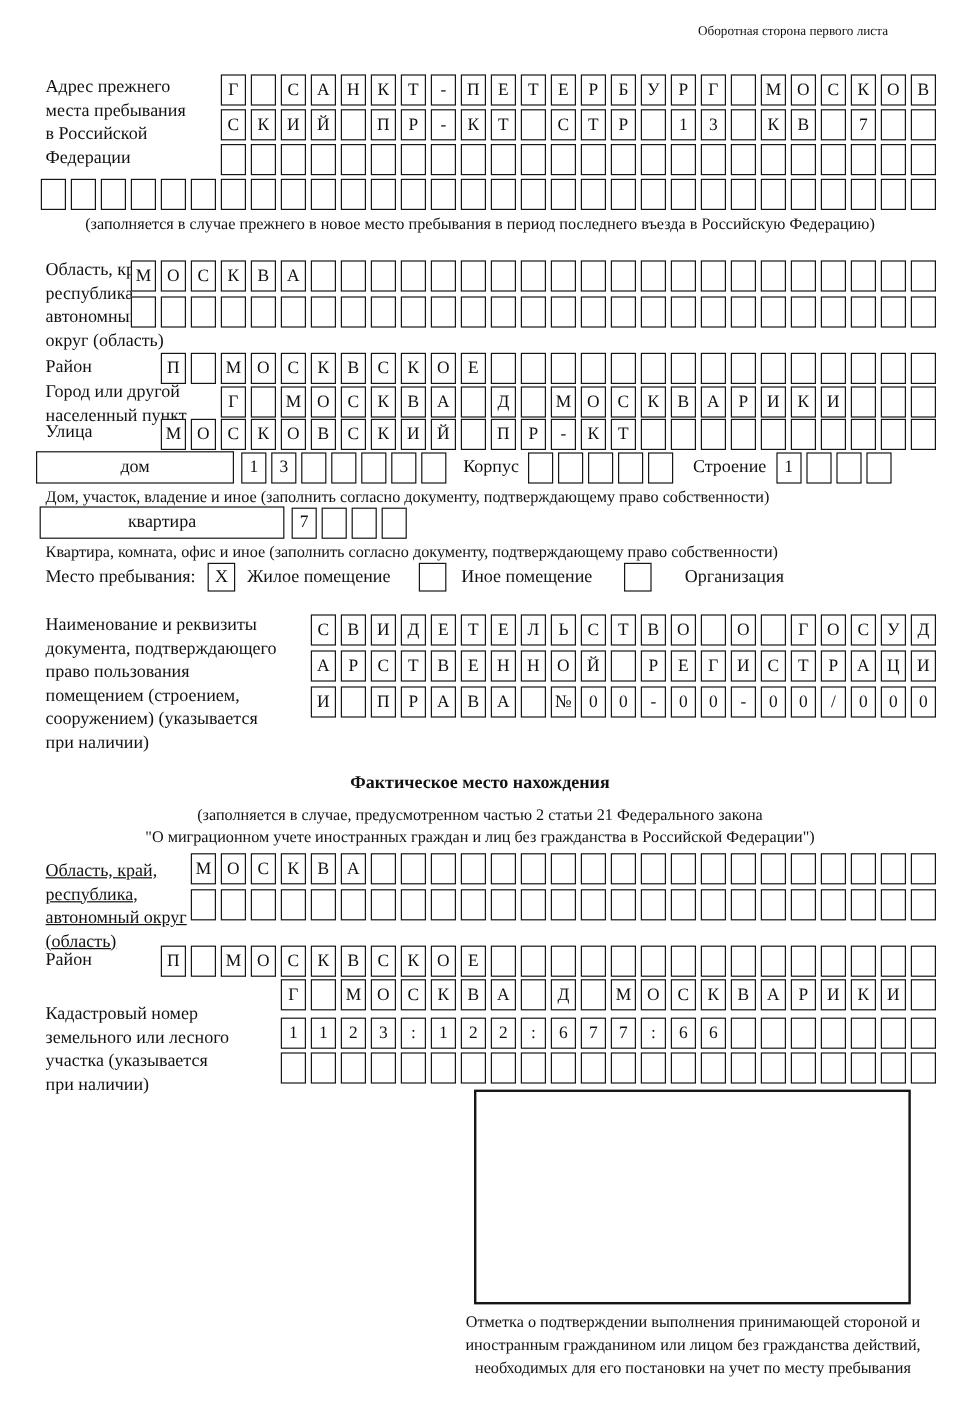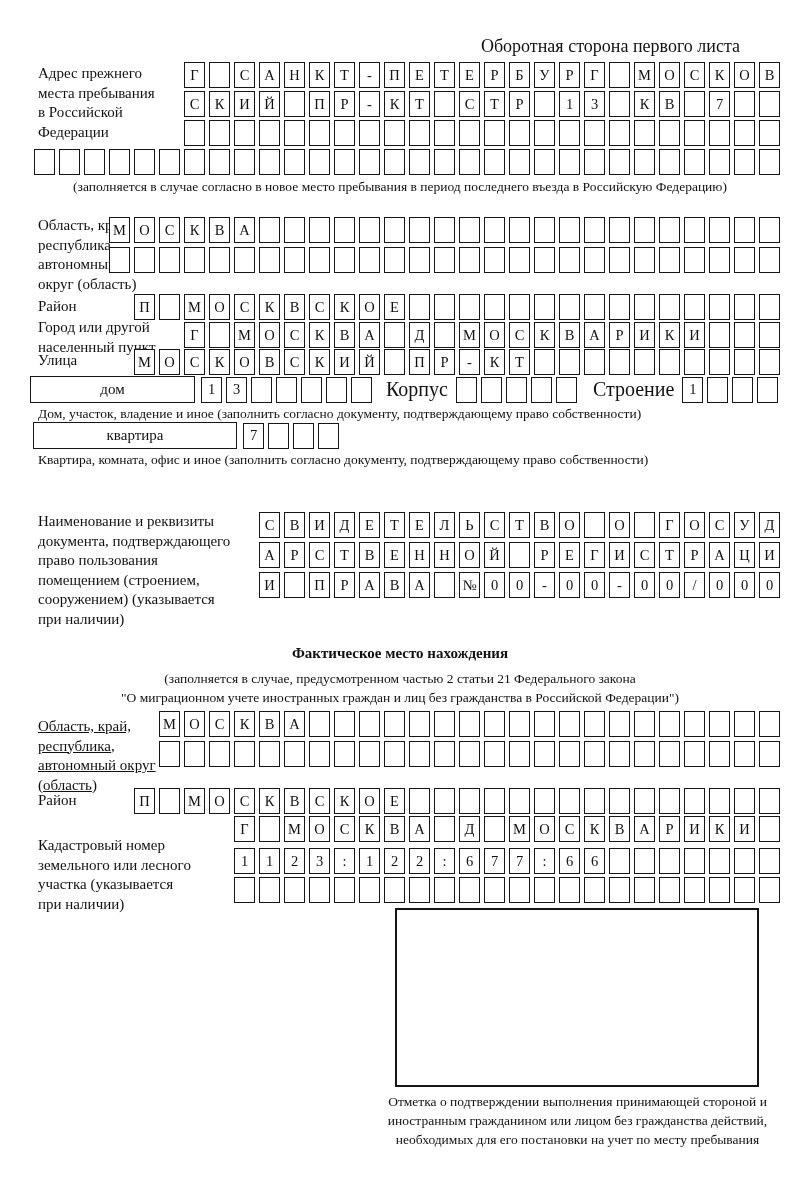--- a/index.html
+++ b/index.html
@@ -1,36 +1,36 @@
 <!DOCTYPE html>
 <html><head>
 <meta charset="utf-8">
 <style>
   html,body{margin:0;padding:0;background:#fff;}
   .page{
     position:relative;width:800px;height:1180px;background:#ffffff;
     font-family:"Liberation Serif","DejaVu Serif",serif;color:#111;overflow:hidden;
   }
   .abs{position:absolute;}
-  .header-note{top:20px;right:60px;font-size:18px;margin-top:16px;}
+  .header-note{top:20px;right:60px;font-size:11px;}
   .side-label{left:38px;width:160px;font-size:15px;line-height:19.5px;white-space:pre-line;}
   .cellrow{display:flex;justify-content:flex-end;right:20px;left:0;}
   .cell{
     box-sizing:border-box;width:21px;height:26px;margin-left:4px;
     border:1.5px solid #161616;display:flex;align-items:center;justify-content:center;
     font-size:14.5px;background:#fff;flex:0 0 auto;
   }
   .caption{font-size:13.5px;line-height:18px;}
   .center{left:0;width:800px;text-align:center;}
   .h-bold{font-weight:bold;font-size:15.5px;}
   .label-box{
     box-sizing:border-box;border:1.5px solid #161616;height:27px;background:#fff;
     display:flex;align-items:center;justify-content:center;font-size:15px;flex:0 0 auto;
   }
-  .inline-label{font-size:20px;white-space:nowrap;align-self:center;}
+  .inline-label{font-size:15px;white-space:nowrap;align-self:center;}
   .comprow{display:flex;align-items:center;}
   .checkbox{
     box-sizing:border-box;width:23px;height:24px;border:1.8px solid #161616;background:#fff;
     display:flex;align-items:center;justify-content:center;font-size:15px;flex:0 0 auto;
   }
   .stamp-box{border:2px solid #161616;background:#fff;}
   .stamp-caption{font-size:13.5px;line-height:19px;text-align:center;}
 </style>
 </head>
 <body>
@@ -146,21 +146,21 @@
       <span class="cell"></span>
       <span class="cell"></span>
       <span class="cell"></span>
       <span class="cell"></span>
       <span class="cell"></span>
       <span class="cell"></span>
       <span class="cell"></span>
       <span class="cell"></span>
       <span class="cell"></span>
     </div>
-  <div class="abs caption center" style="top:178px;">(заполняется в случае согласно в новое место пребывания в период последнего въезда в Российскую Федерацию)</div>
+  <div class="abs caption center" style="top:178px;">(заполняется в случае прежнего в новое место пребывания в период последнего въезда в Российскую Федерацию)</div>
 
 
   <div class="abs side-label" style="top:216px;">Область, край,
 республика,
 автономный
 округ (область)</div>
   <div class="abs cellrow" style="top:217px;">
       <span class="cell">М</span>
       <span class="cell">О</span>
       <span class="cell">С</span>
@@ -341,20 +341,29 @@
     <div class="label-box" style="width:204px;">квартира</div>
     <div class="comprow" style="margin-left:2px;">
         <span class="cell">7</span>
         <span class="cell"></span>
         <span class="cell"></span>
         <span class="cell"></span>
       </div>
   </div>
   <div class="abs caption" style="top:451px;left:38px;">Квартира, комната, офис и иное (заполнить согласно документу, подтверждающему право собственности)</div>
 
+  <div class="abs comprow" style="top:469px;left:38px;">
+    <div class="inline-label">Место пребывания:</div>
+    <div class="checkbox" style="margin-left:10px;">X</div>
+    <div class="inline-label" style="margin-left:10px;">Жилое помещение</div>
+    <div class="checkbox" style="margin-left:24px;"></div>
+    <div class="inline-label" style="margin-left:12px;">Иное помещение</div>
+    <div class="checkbox" style="margin-left:26px;"></div>
+    <div class="inline-label" style="margin-left:28px;">Организация</div>
+  </div>
 
   <div class="abs side-label" style="top:512px;width:210px;">Наименование и реквизиты
 документа, подтверждающего
 право пользования
 помещением (строением,
 сооружением) (указывается
 при наличии)</div>
   <div class="abs cellrow" style="top:512px;">
       <span class="cell">С</span>
       <span class="cell">В</span>

